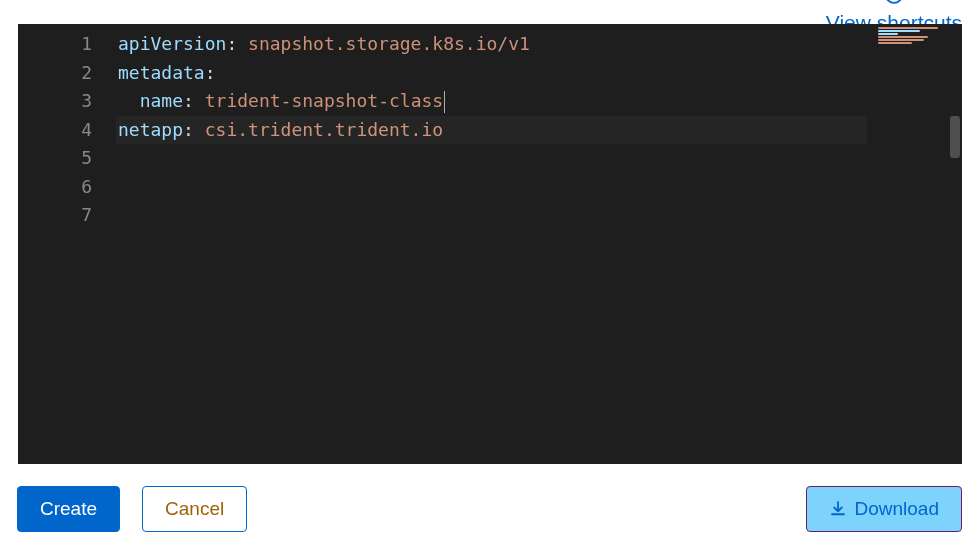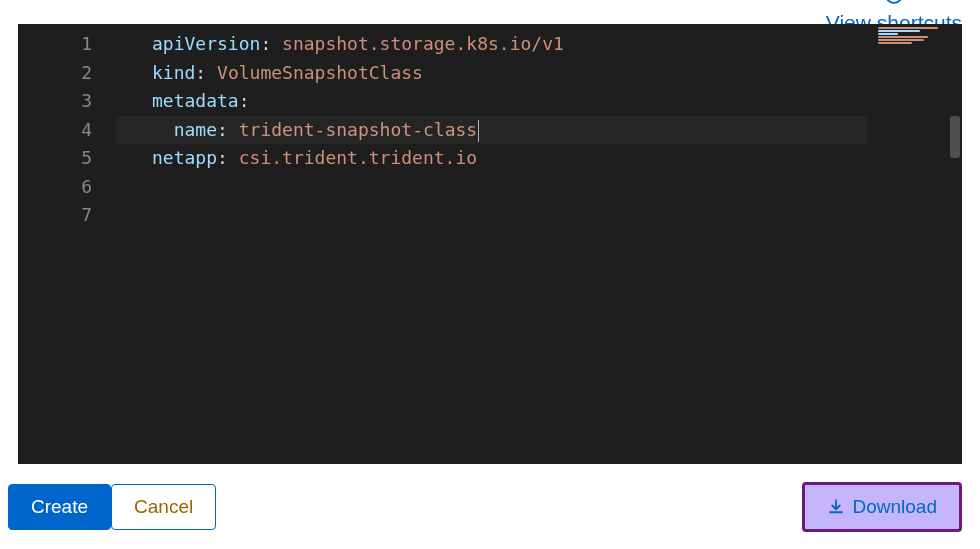--- a/index.html
+++ b/index.html
@@ -61,21 +61,20 @@
     padding-top: 6px;
     font-family: "Consolas", "Menlo", monospace;
     font-size: 18px;
     line-height: 28.5px;
     position: relative;
   }
   .code-line {
     white-space: pre;
     height: 28.5px;
     padding-left: 2px;
-    margin-left: 34px;
   }
   .line-highlight {
     position: absolute;
     left: 0;
     right: 6px;
     height: 28.5px;
     top: calc(6px + 3 * 28.5px);
     background: rgba(255,255,255,0.035);
     border-left: 2px solid transparent;
     pointer-events: none;
@@ -115,25 +114,26 @@
     position: absolute;
     right: 2px;
     left: 2px;
     top: 92px;
     height: 42px;
     background: #4f4f4f;
     border-radius: 3px;
   }
   .button-bar {
     position: absolute;
-    left: 8px;
+    left: 17px;
     right: 18px;
     bottom: 17px;
     display: flex;
     align-items: center;
+    gap: 22px;
   }
   .btn {
     font-size: 19px;
     border-radius: 4px;
     padding: 11px 22px;
     cursor: pointer;
     font-family: inherit;
     display: inline-flex;
     align-items: center;
     gap: 8px;
@@ -143,23 +143,23 @@
     color: #ffffff;
     border: 1px solid #0066cc;
   }
   .btn-secondary {
     background: #ffffff;
     color: #a16207;
     border: 1px solid #0066cc;
   }
   .btn-download {
     margin-left: auto;
-    background: #c4b5fd;
+    background: #7dd3fc;
     color: #0066cc;
-    border: 3px solid #701a75;
+    border: 1px solid #701a75;
   }
   .dl-icon { width: 18px; height: 18px; }
 </style>
 </head>
 <body>
 
 <div class="top-bar">
   <a class="shortcuts-link">
     <span class="qicon">
       <svg viewBox="0 0 24 24" width="20" height="20" fill="none" stroke="#0066cc" stroke-width="2.2">
@@ -178,21 +178,20 @@
       <div class="ln">2</div>
       <div class="ln">3</div>
       <div class="ln">4</div>
       <div class="ln">5</div>
       <div class="ln">6</div>
       <div class="ln">7</div>
     </div>
   <div class="code-area">
     <div class="line-highlight"></div>
   <div class="code-line"><span class="tok-key">apiVersion</span><span class="tok-colon">: </span><span class="tok-value">snapshot.storage.k8s.io/v1</span></div>
-      <div class="code-line"><span class="tok-key">kind</span><span class="tok-colon">: </span><span class="tok-value">VolumeSnapshotClass</span></div>
       <div class="code-line"><span class="tok-key">metadata</span><span class="tok-colon">:</span></div>
       <div class="code-line"><span class="tok-indent">  </span><span class="tok-key">name</span><span class="tok-colon">: </span><span class="tok-value">trident-snapshot-class</span><span class="cursor"></span></div>
       <div class="code-line"><span class="tok-key">netapp</span><span class="tok-colon">: </span><span class="tok-value">csi.trident.trident.io</span></div>
       <div class="code-line"></div>
     </div>
   <div class="minimap">
       <div class="mm-line" style="top: 3px; width: 60px; background: rgb(206, 145, 120);"></div>
       <div class="mm-line" style="top: 6px; width: 42px; background: rgb(156, 220, 254);"></div>
       <div class="mm-line" style="top: 9px; width: 20px; background: rgb(156, 220, 254);"></div>
       <div class="mm-line" style="top: 12px; width: 50px; background: rgb(206, 145, 120);"></div>

